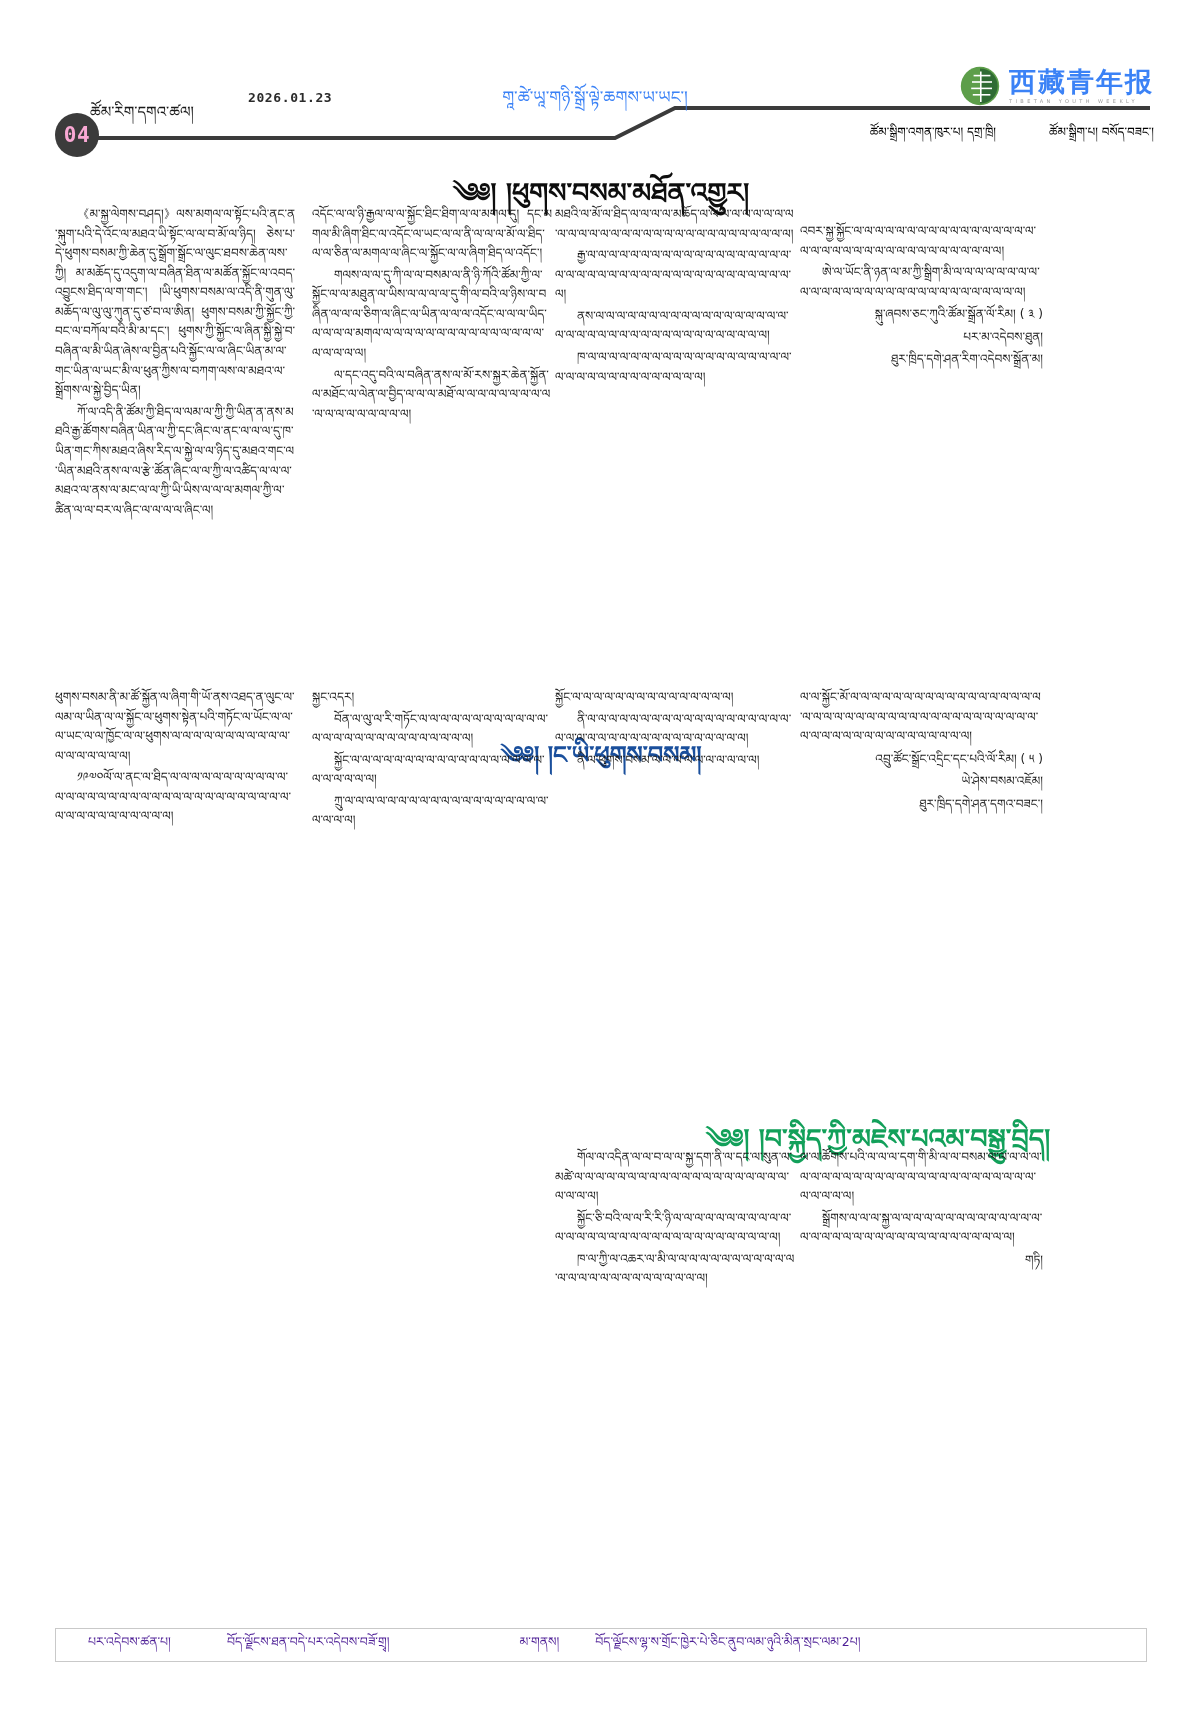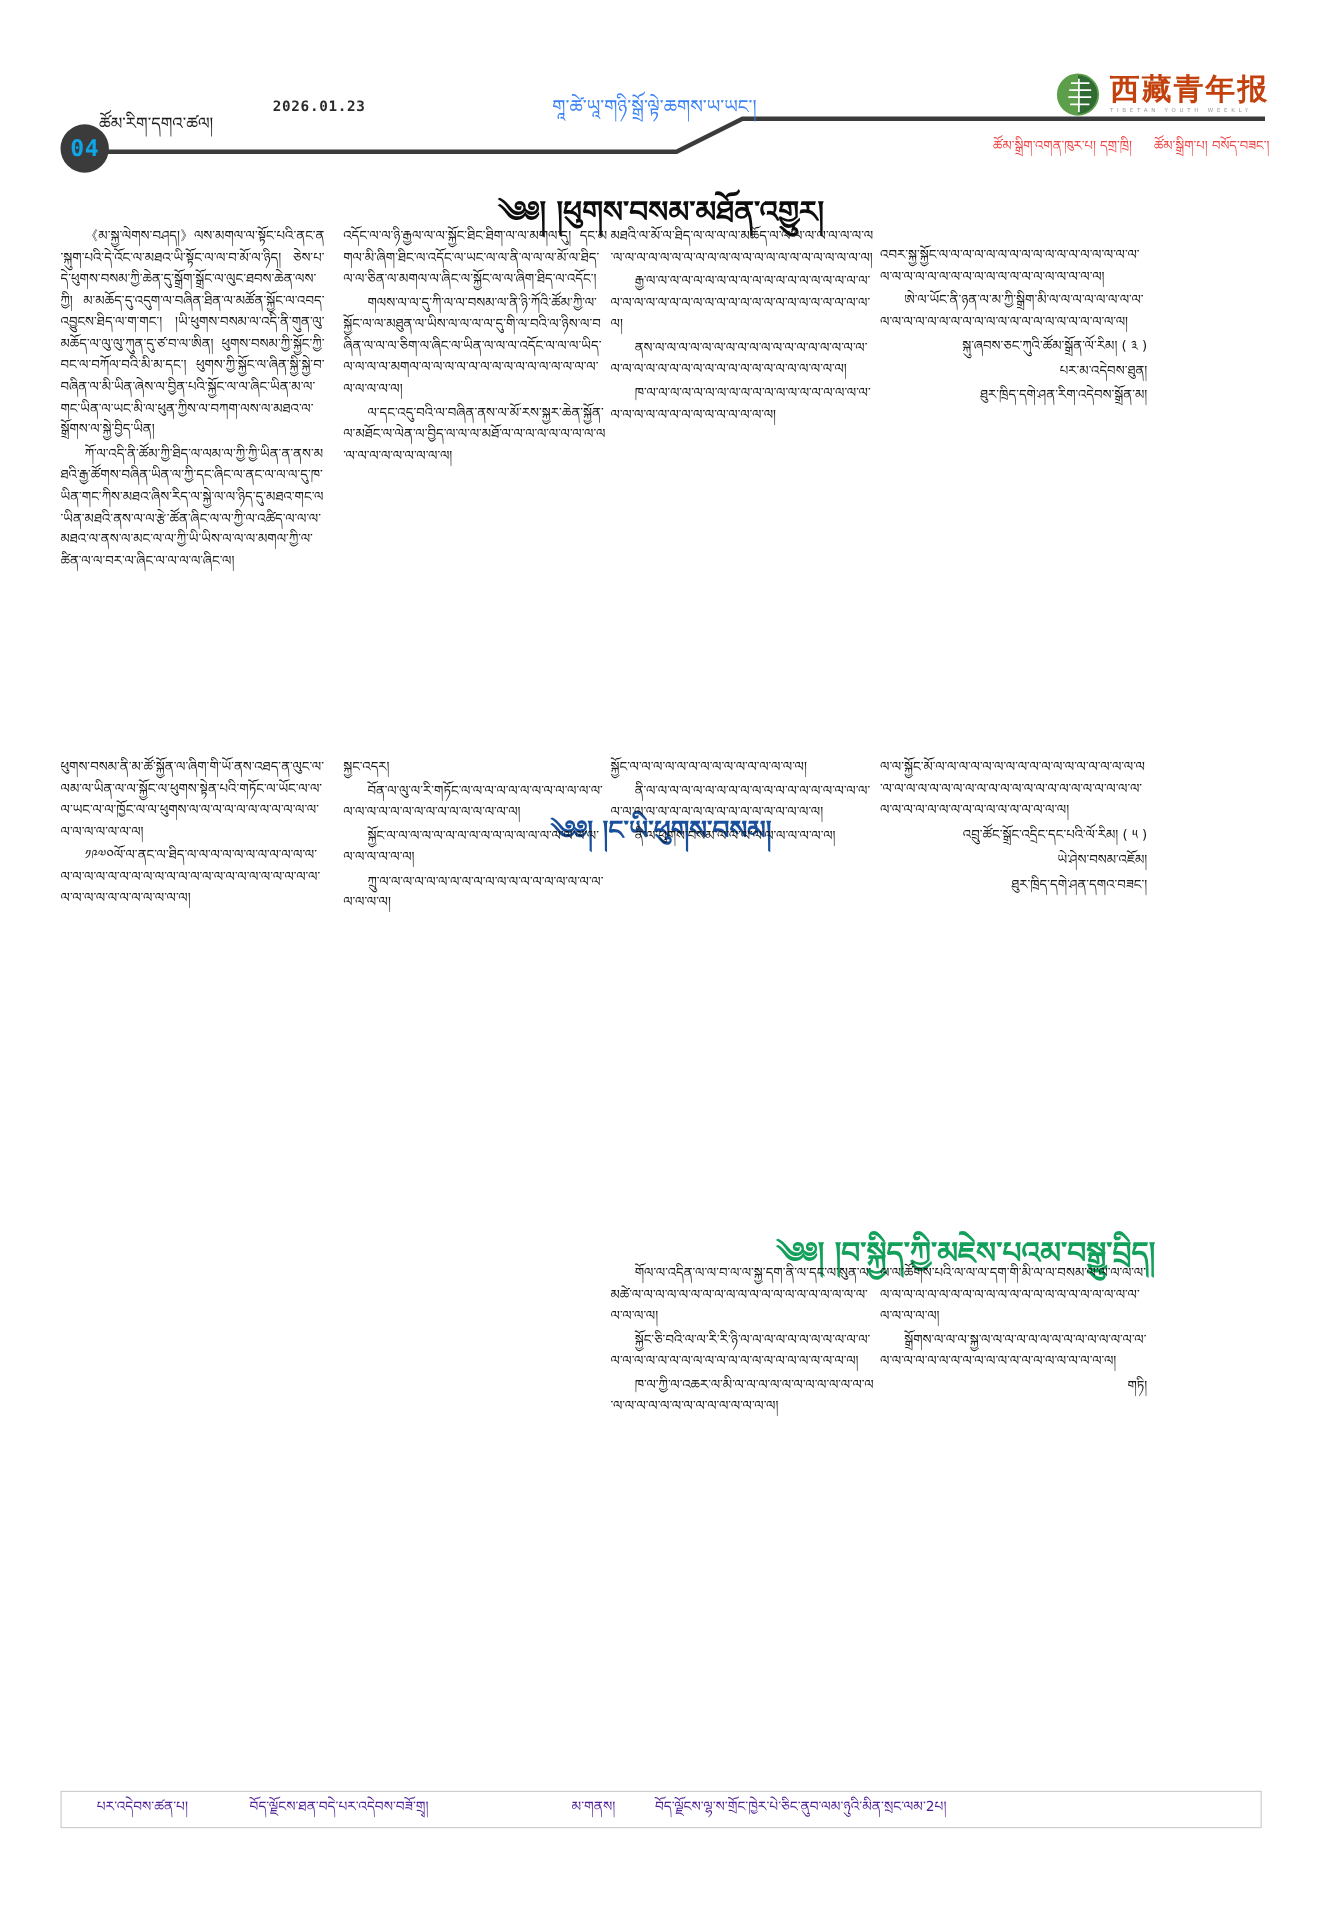--- a/index.html
+++ b/index.html
@@ -22,21 +22,21 @@
     left: 0; top: 0;
     width: 1202px;
     height: 150px;
   }
   #page-number-badge {
     position: absolute;
     left: 55px; top: 113px;
     width: 44px; height: 44px;
     border-radius: 50%;
     background: #3b3b3b;
-    color: #0ea5e9;
+    color: #f9a8d4;
     font-size: 21px;
     font-weight: bold;
     letter-spacing: 0.5px;
     display: flex;
     align-items: center;
     justify-content: center;
     font-family: "DejaVu Sans Mono", "Liberation Mono", monospace;
   }
   #section-name-tib {
     position: absolute;
@@ -77,39 +77,39 @@
     display: flex;
     align-items: center;
     gap: 9px;
   }
   #logo-mark {
     width: 40px; height: 40px;
   }
   #logo-wordmark {
     font-size: 27px;
     font-weight: bold;
-    color: #c2410c;
+    color: #3b82f6;
     letter-spacing: 2px;
     line-height: 1;
     font-family: "DejaVu Sans", sans-serif;
   }
   #logo-sub {
     font-size: 5px;
     color: #9a9a9a;
     letter-spacing: 3.4px;
     margin-top: 3px;
     font-family: "DejaVu Sans", sans-serif;
   }
   #masthead-tagline-row {
     position: absolute;
     right: 48px; top: 118px;
     display: flex;
-    gap: 20px;
+    gap: 53px;
     font-size: 12px;
-    color: #ef4444;
+    color: #000000;
     white-space: nowrap;
   }
 
   
   .headline {
     position: absolute;
     text-align: center;
     white-space: nowrap;
     font-weight: bold;
     font-family: "DejaVu Sans", sans-serif;

